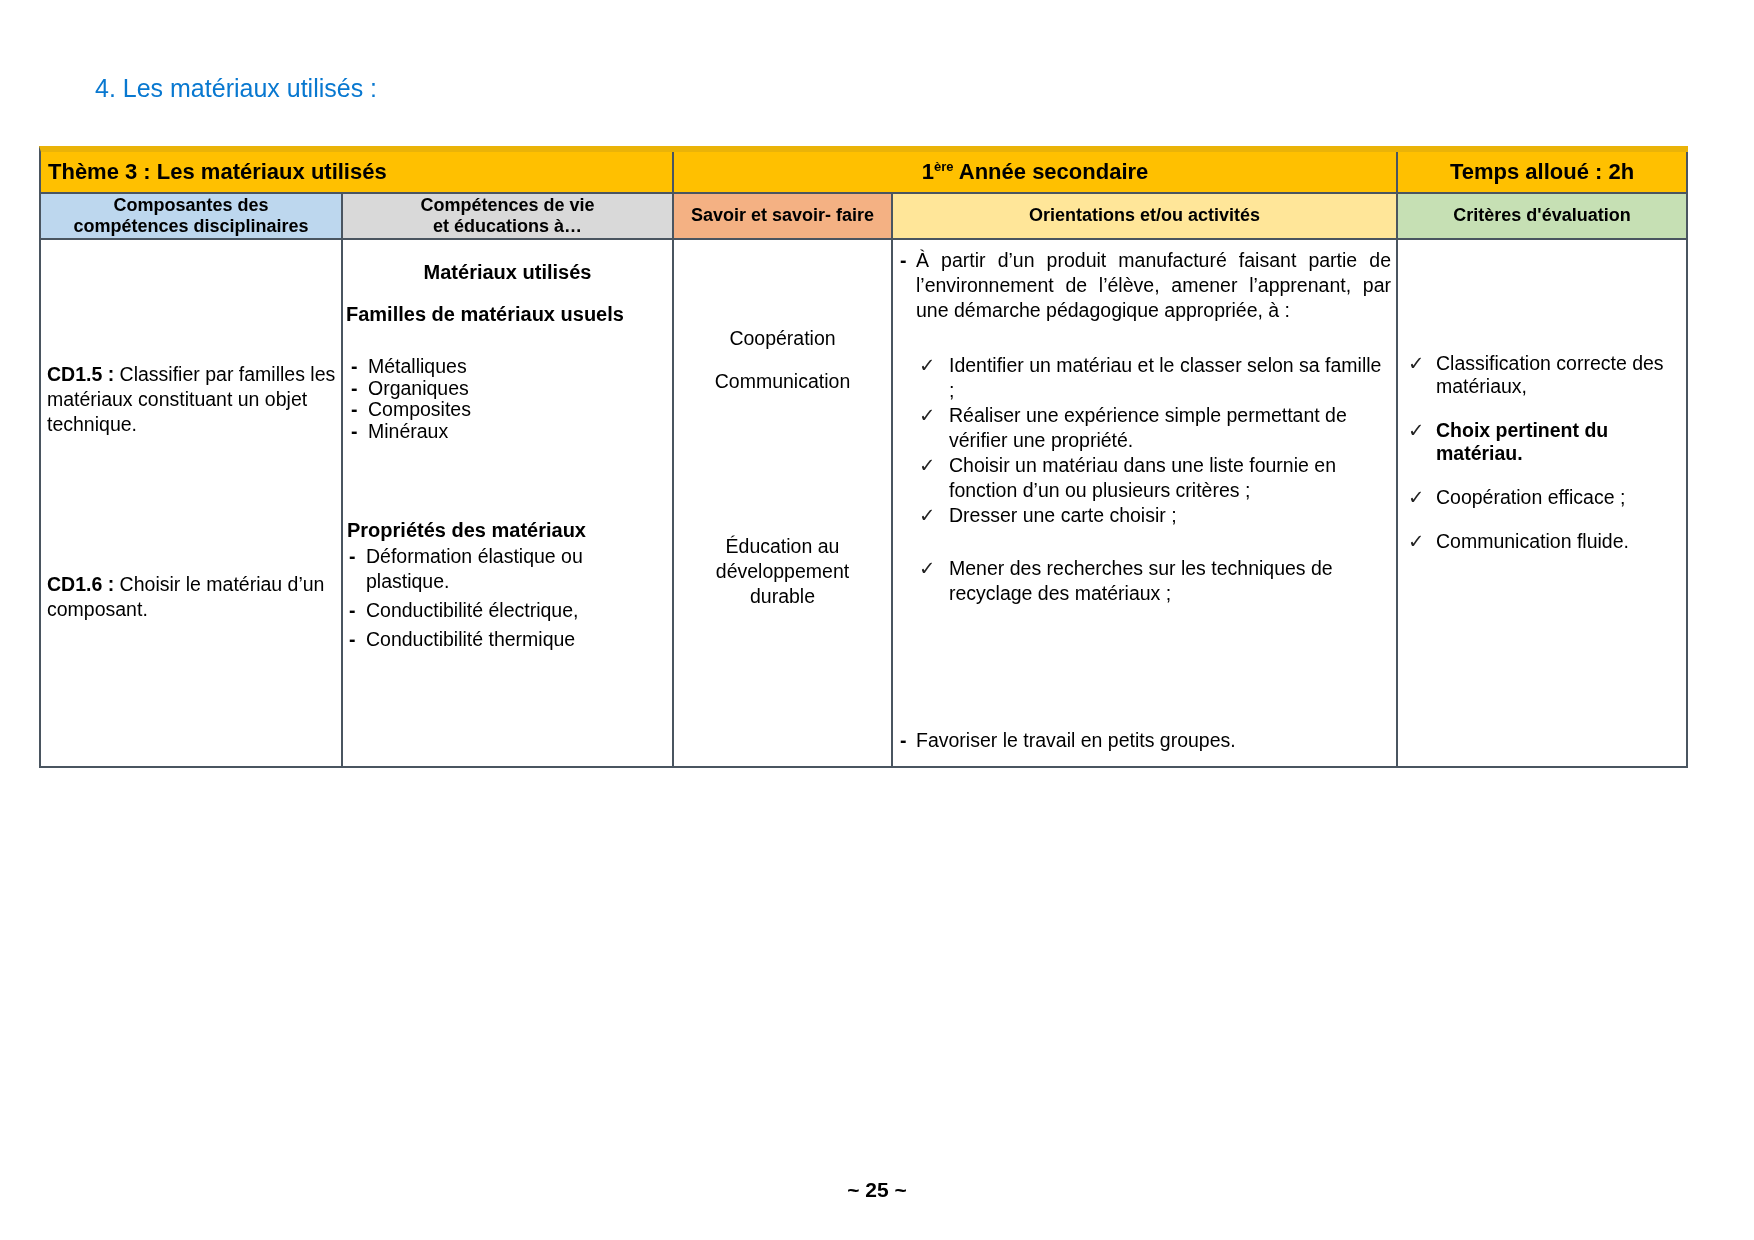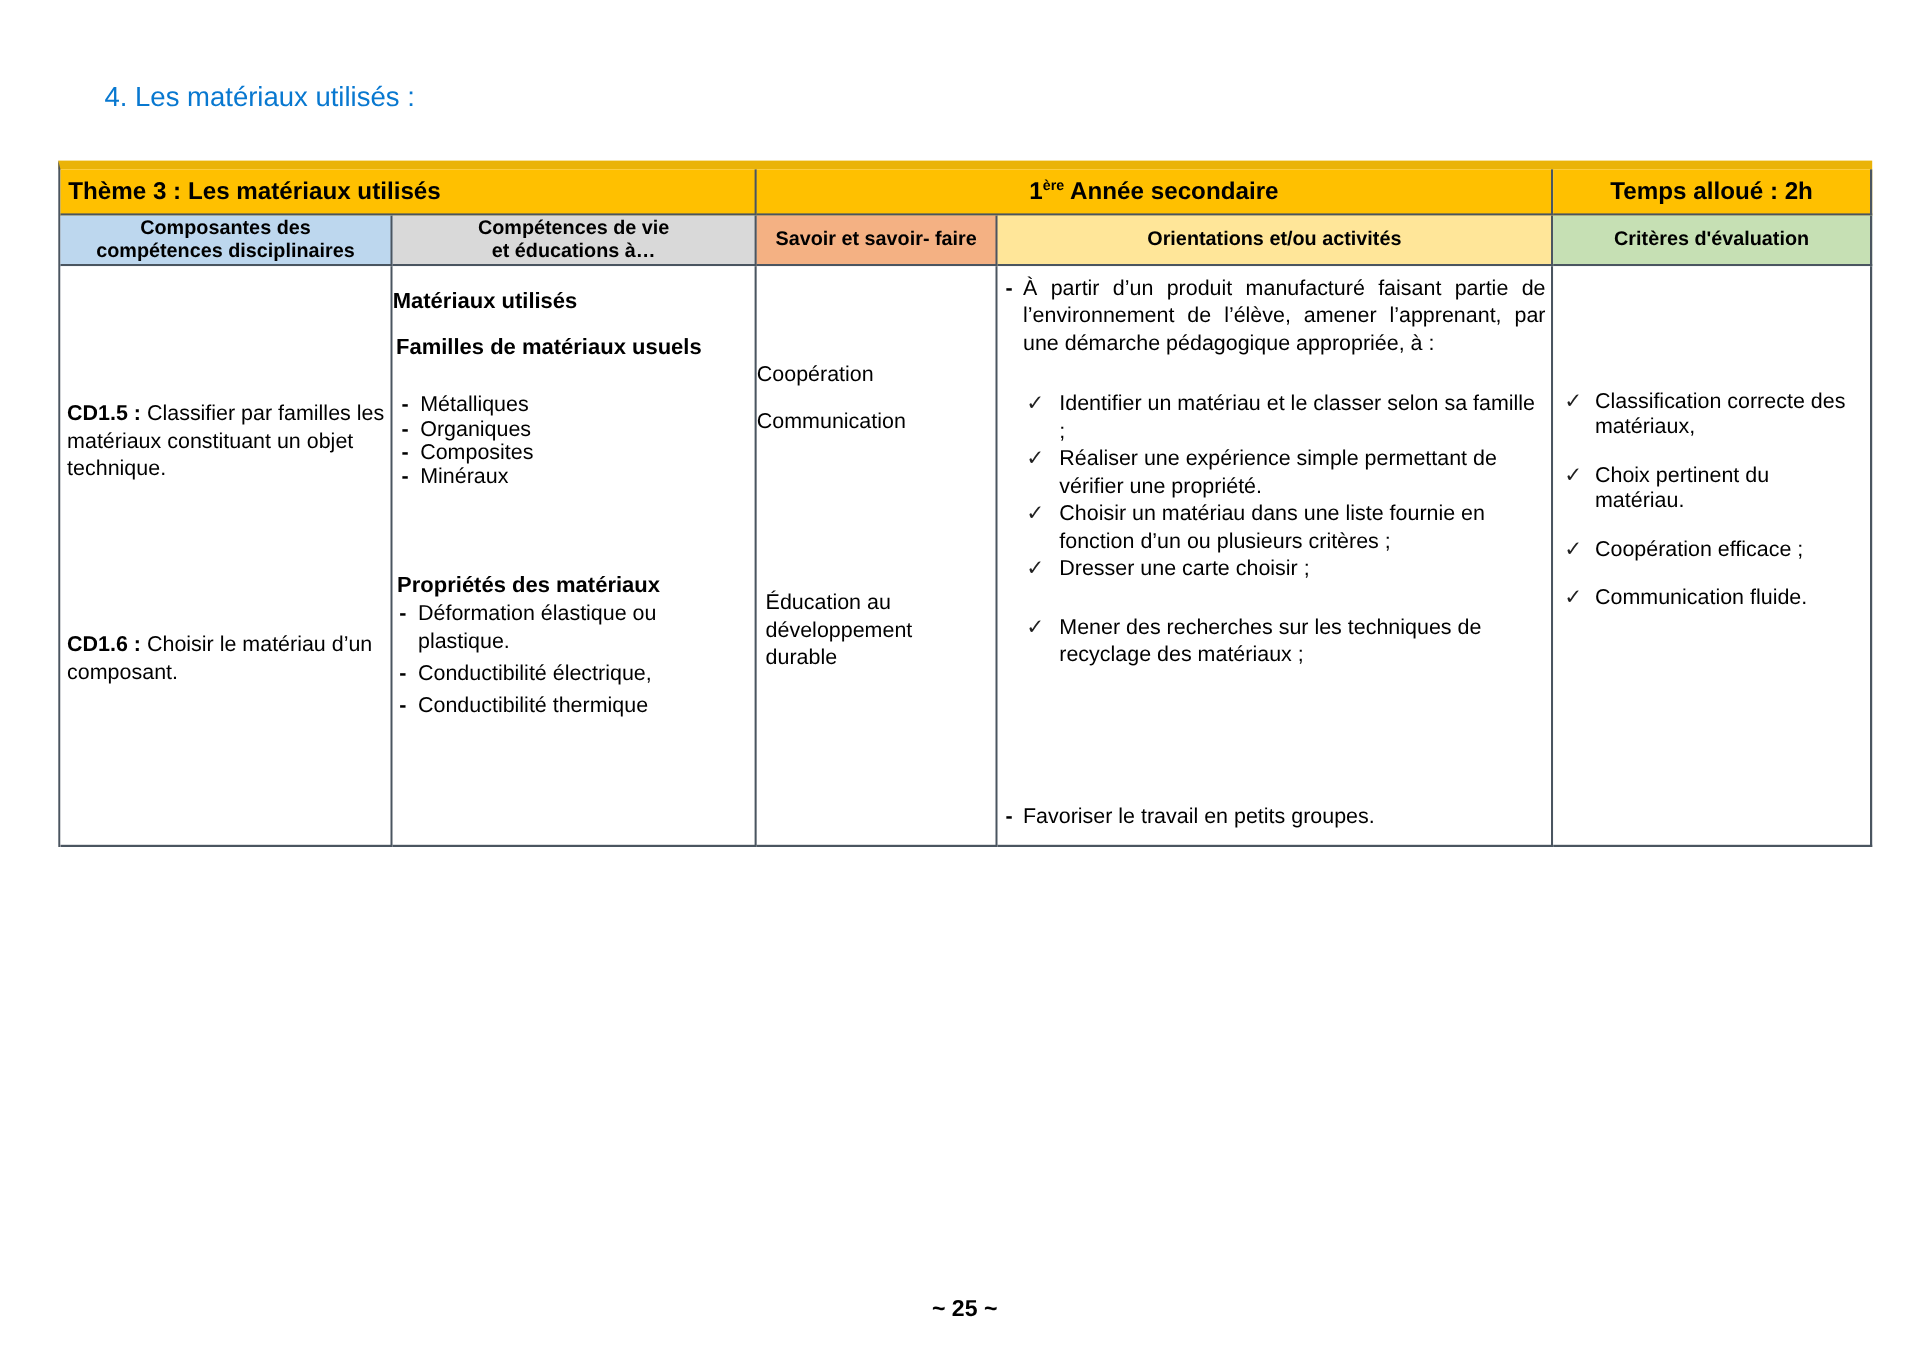--- a/index.html
+++ b/index.html
@@ -2,24 +2,24 @@
 <html><head>
 <meta charset="utf-8">
 <style>
   html,body{margin:0;padding:0;background:#ffffff;}
   body{width:1754px;height:1240px;font-family:"Liberation Sans",sans-serif;color:#000;}
   .page{position:relative;width:1754px;height:1240px;background:#fff;overflow:hidden;}
 
   .doc-title{position:absolute;left:95px;top:74px;font-size:25px;font-weight:normal;color:#0878d0;}
   .doc-subtitle{position:absolute;left:95px;top:108px;font-size:21px;color:#000;}
 
-  .tbl{position:absolute;left:53px;top:146px;width:1647px;display:grid;
+  .tbl{position:absolute;left:39px;top:146px;width:1647px;display:grid;
        grid-template-columns:302px 331px 219px 505px 290px;
        grid-template-rows:42px 46px 528px;
-       border-top:8px solid #eab308;border-left:2px solid #4a5560;box-sizing:content-box;}
+       border-top:6px solid #eab308;border-left:2px solid #4a5560;box-sizing:content-box;}
   .cell{border-right:2px solid #4a5560;border-bottom:2px solid #4a5560;box-sizing:border-box;
         display:flex;align-items:center;justify-content:center;}
 
   
   .r1{background:#FFC000;font-weight:bold;font-size:22px;}
   .r1c1{grid-column:1/3;justify-content:flex-start;text-align:left;padding-left:7px;}
   .r1c2{grid-column:3/5;}
   .r1c3{grid-column:5/6;}
   .r1 sup{font-size:13px;vertical-align:super;line-height:0;}
 
@@ -29,21 +29,21 @@
   .r2c2{background:#F4B183;}
   .r2c3{background:#D9D9D9;}
   .r2c4{background:#FFE699;}
   .r2c5{background:#C6E0B4;}
 
   
   .bodycell{position:relative;display:block;background:#fff;font-size:19.5px;line-height:1.28;text-align:left;}
 
   .abs{position:absolute;}
   .bold{font-weight:bold;}
-  .centered{width:100%;}
+  .centered{width:100%;text-align:center;}
 
   
   .dash-item{display:flex;}
   .dash-item .dash{font-weight:bold;width:17px;flex:0 0 17px;}
   .fam-list .dash-item{line-height:21.5px;}
   .prop-list .dash-item{margin-bottom:4px;line-height:25px;}
 
   
   .check-item{display:flex;}
   .check-item .chk{width:30px;flex:0 0 30px;color:#222;}
@@ -184,21 +184,21 @@
     </div>
 
     <div class="cell bodycell">
       <div class="abs c5-checks" style="left:10px;right:6px;top:112px;">
         <div class="check-item">
             <span class="chk">✓</span>
             <span style="flex:1;">Classification correcte des matériaux,</span>
           </div>
         <div class="check-item">
             <span class="chk">✓</span>
-            <span style="flex:1;">Choix pertinent du matériau.</span>
+            <span style="flex:1;font-weight:bold;">Choix pertinent du matériau.</span>
           </div>
         <div class="check-item">
             <span class="chk">✓</span>
             <span style="flex:1;">Coopération efficace ;</span>
           </div>
         <div class="check-item">
             <span class="chk">✓</span>
             <span style="flex:1;">Communication fluide.</span>
           </div>
       </div>

